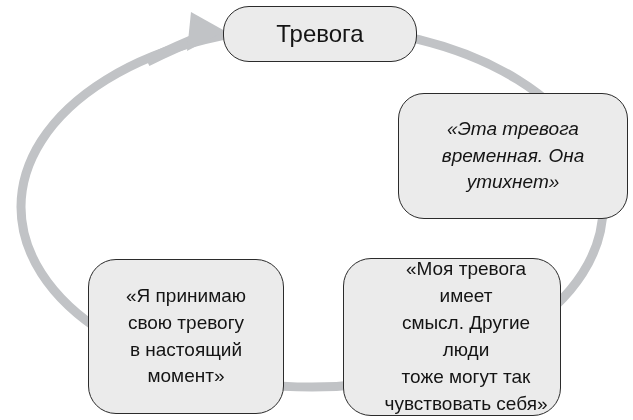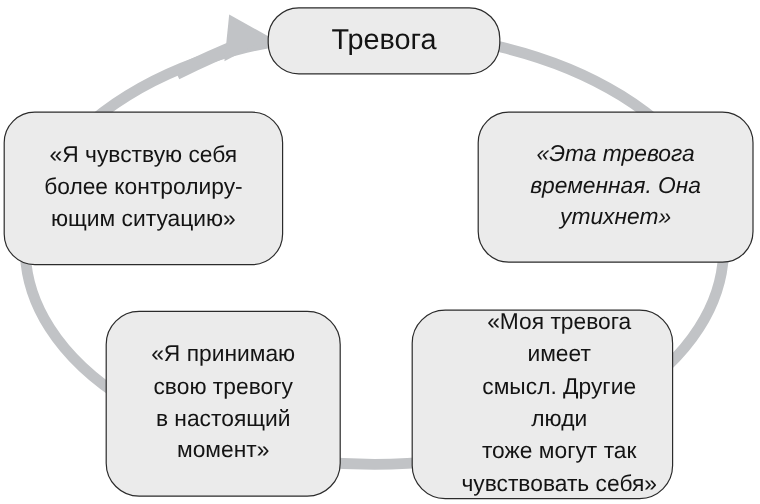--- a/index.html
+++ b/index.html
@@ -79,17 +79,14 @@
   <div class="node node-bright">«Моя тревога имеет
 смысл. Другие люди
 тоже могут так
 чувствовать себя»</div>
 
   <div class="node node-bleft">«Я принимаю
 свою тревогу
 в настоящий
 момент»</div>
 
-  <div class="node node-left">«Я чувствую себя
-более контролиру-
-ющим ситуацию»</div>
 
 </div>
 
 </body></html>

